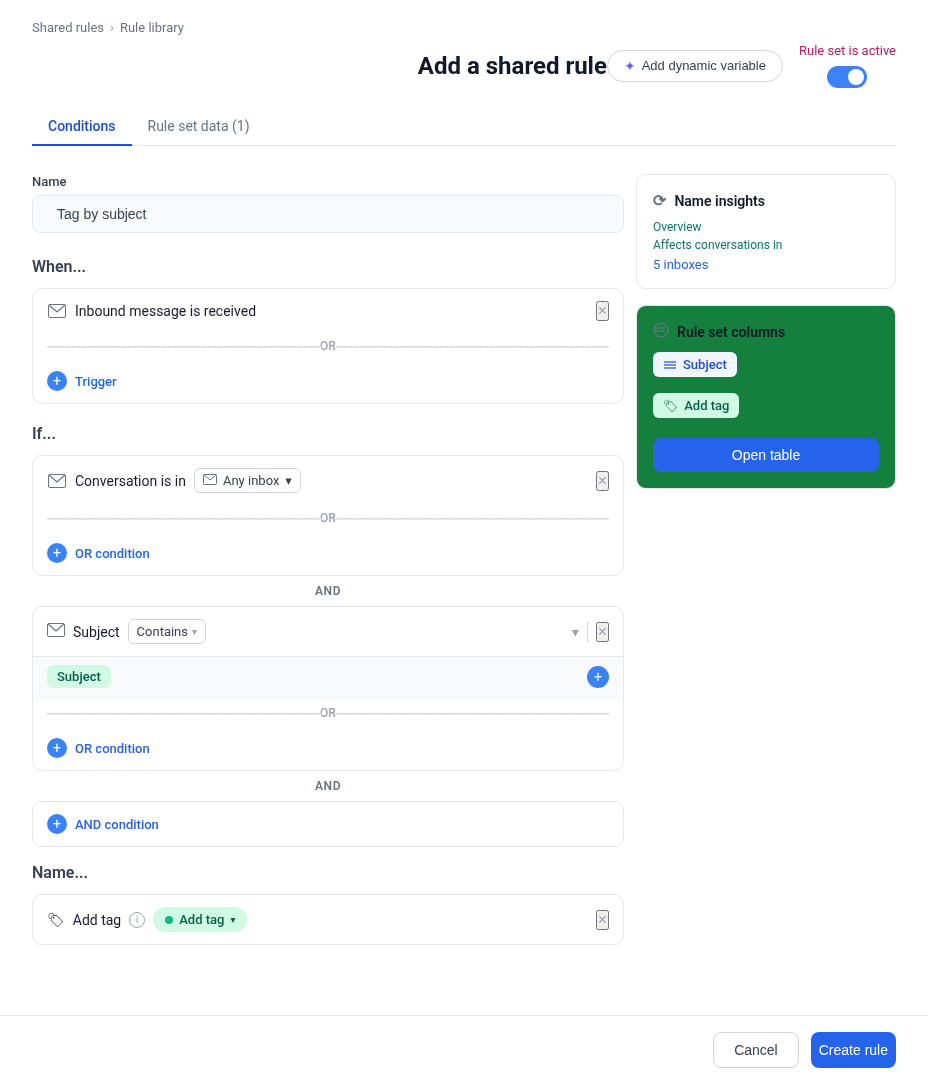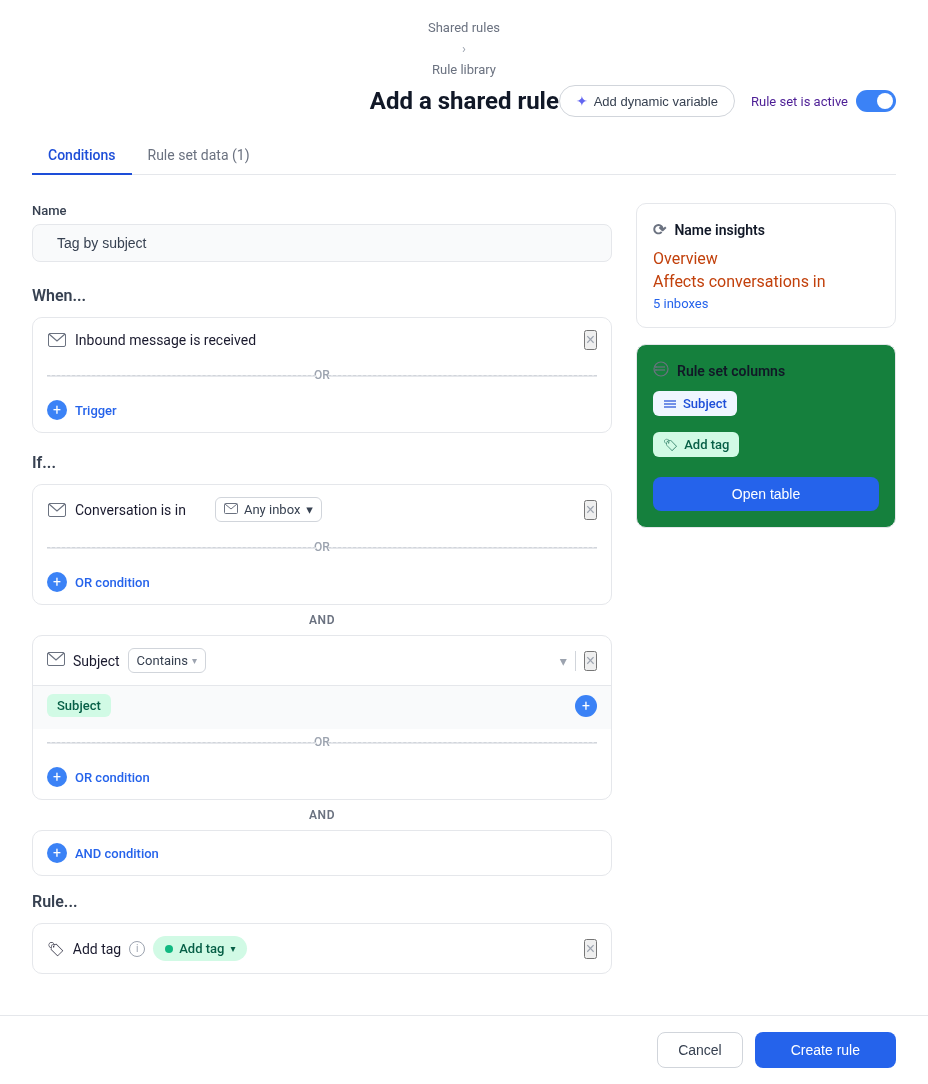--- a/index.html
+++ b/index.html
@@ -15,21 +15,20 @@
       padding: 20px 32px 80px;
       position: relative;
     }
     .breadcrumb {
       display: flex;
       align-items: center;
       gap: 6px;
       font-size: 13px;
       color: #6b7280;
       margin-bottom: 8px;
-      flex-direction: column;
     }
     .breadcrumb-sep {
       color: #9ca3af;
     }
     .breadcrumb a {
       color: #6b7280;
       text-decoration: none;
     }
     .page-header {
       display: flex;
@@ -61,21 +60,22 @@
     }
     .add-dynamic-btn .sparkle {
       color: #6366f1;
       font-size: 14px;
     }
     .toggle-group {
       display: flex;
       align-items: center;
       gap: 8px;
       font-size: 13px;
-      color: #4c1d95;
+      color: #be185d;
+      flex-direction: column;
     }
     .toggle-switch {
       width: 40px;
       height: 22px;
       background: #3b82f6;
       border-radius: 11px;
       position: relative;
       cursor: pointer;
     }
     .toggle-switch::after {
@@ -101,21 +101,21 @@
       border-bottom: 2px solid transparent;
       margin-bottom: -1px;
     }
     .tab.active {
       color: #1d4ed8;
       border-bottom: 2px solid #1d4ed8;
       font-weight: 500;
     }
     .main-layout {
       display: flex;
-      gap: 24px;
+      gap: 12px;
     }
     .left-panel {
       flex: 1;
       min-width: 0;
     }
     .right-panel {
       width: 260px;
       flex-shrink: 0;
     }
     .field-label {
@@ -240,21 +240,20 @@
     .inbox-dropdown {
       display: flex;
       align-items: center;
       gap: 6px;
       border: 1px solid #d1d5db;
       border-radius: 6px;
       padding: 4px 8px;
       cursor: pointer;
       font-size: 13px;
       color: #374151;
-      margin-left: 21px;
     }
     .subject-block {
       border: 1px solid #e5e7eb;
       border-radius: 10px;
       overflow: hidden;
     }
     .subject-header {
       display: flex;
       align-items: center;
       justify-content: space-between;
@@ -321,22 +320,22 @@
       font-weight: 600;
       font-size: 14px;
       color: #111827;
       margin-bottom: 10px;
     }
     .card-icon {
       color: #6b7280;
       font-size: 16px;
     }
     .insight-text {
-      font-size: 16px;
-      color: #c2410c;
+      font-size: 12px;
+      color: #0f766e;
       margin-bottom: 4px;
     }
     .insight-link {
       color: #2563eb;
       font-size: 13px;
       text-decoration: none;
     }
     .rule-columns-card {
       border: 1px solid #e5e7eb;
       border-radius: 10px;
@@ -445,21 +444,21 @@
       padding: 9px 20px;
       font-size: 14px;
       cursor: pointer;
       color: #374151;
     }
     .create-btn {
       background: #2563eb;
       color: #fff;
       border: none;
       border-radius: 8px;
-      padding: 9px 36px;
+      padding: 9px 8px;
       font-size: 14px;
       font-weight: 500;
       cursor: pointer;
     }
     .condition-group {
       border: 1px solid #e5e7eb;
       border-radius: 10px;
       overflow: hidden;
     }
   </style>
@@ -595,21 +594,21 @@
 
         <div class="condition-group">
           <div class="add-btn-row">
             <div class="add-circle">+</div>
             <span class="add-label">AND condition</span>
           </div>
         </div>
       </div>
 
       <div class="then-section">
-        <div class="section-title">Rule...</div>
+        <div class="section-title">Name...</div>
         <div class="action-row">
           <div class="action-left">
             <span class="tag-icon-small">🏷</span>
             <span>Add tag</span>
             <div class="info-icon">i</div>
             <div class="green-tag-pill">
               <span class="green-dot"></span>
               <span>Add tag</span>
               <span style="font-size:10px; color:#065f46;">▾</span>
             </div>

